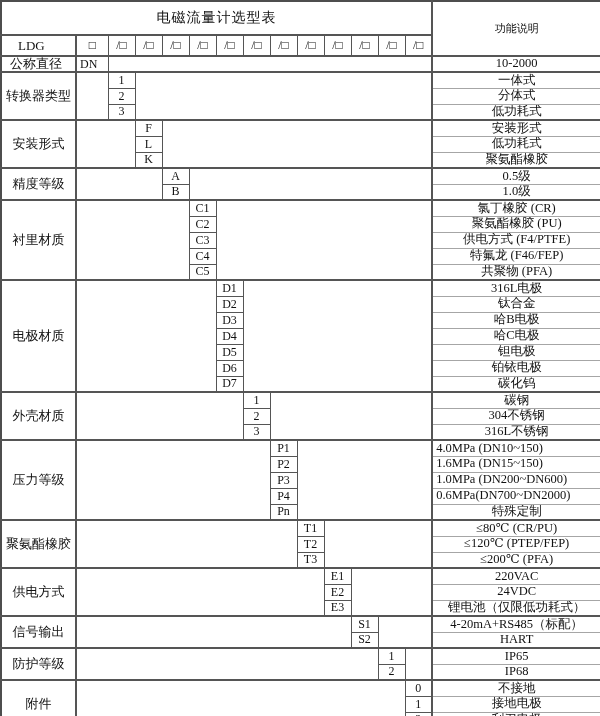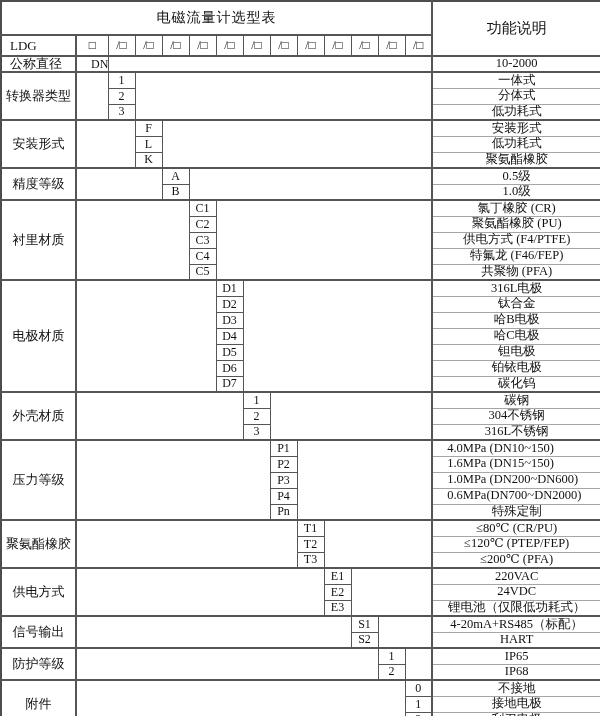--- a/index.html
+++ b/index.html
@@ -9,22 +9,22 @@
             border:2px solid #4d4d4d;background:#fff;}
   td{padding:0;font-size:12.5px;text-align:center;vertical-align:middle;
      overflow:hidden;white-space:nowrap;line-height:1.05;}
   
   tr.cat-top > td{border-top:2px solid #555;}
   td.label{border-right:2px solid #555;font-size:13px;}
   td.desc{border-left:2px solid #555;border-top:1px solid #a6a6a6;margin-top:33px;}
   td.code{border:1px solid #555;font-size:12px;}
   td.mid{border:0;}
   td.title-cell{font-size:14px;letter-spacing:1px;}
-  td.fh{font-size:15px;border-left:2px solid #555;}
-  td.ta-l{text-align:left;padding-left:14px;}
+  td.fh{font-size:11px;border-left:2px solid #555;}
+  td.ta-l{text-align:left;padding-left:3px;}
   tr.r-title{height:34px;}
   tr.r-ldg{height:21px;}
   tr.r{height:16px;}
 </style>
 </head>
 <body>
 
 <table class="sel">
 <colgroup>
   <col style="width:75px">
@@ -44,21 +44,21 @@
   <col style="width:169px">
 </colgroup>
 
 <tbody>
       <tr class="r-title">
   <td colspan="14" class="title-cell">电磁流量计选型表</td>
   <td rowspan="2" class="fh">功能说明</td>
 </tr>
 
 <tr class="r-ldg cat-top">
-  <td class="label ta-l" style="padding-left:8px">LDG</td>
+  <td class="label ta-l" style="padding-left:16px">LDG</td>
   <td class="code">□</td>
   <td class="code">/□</td>
   <td class="code">/□</td>
   <td class="code">/□</td>
   <td class="code">/□</td>
   <td class="code">/□</td>
   <td class="code">/□</td>
   <td class="code">/□</td>
   <td class="code">/□</td>
   <td class="code">/□</td>

